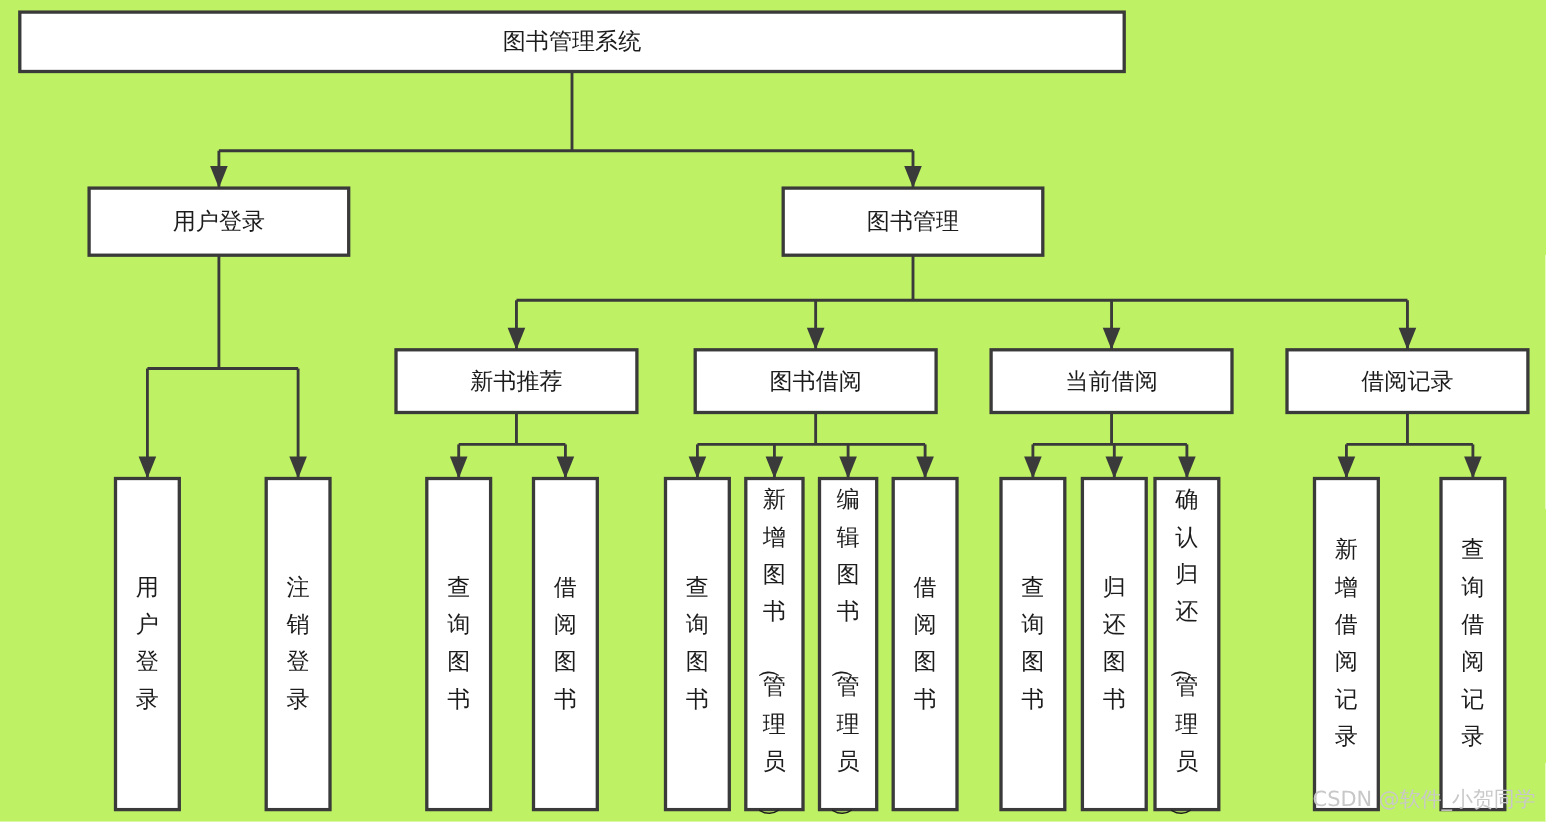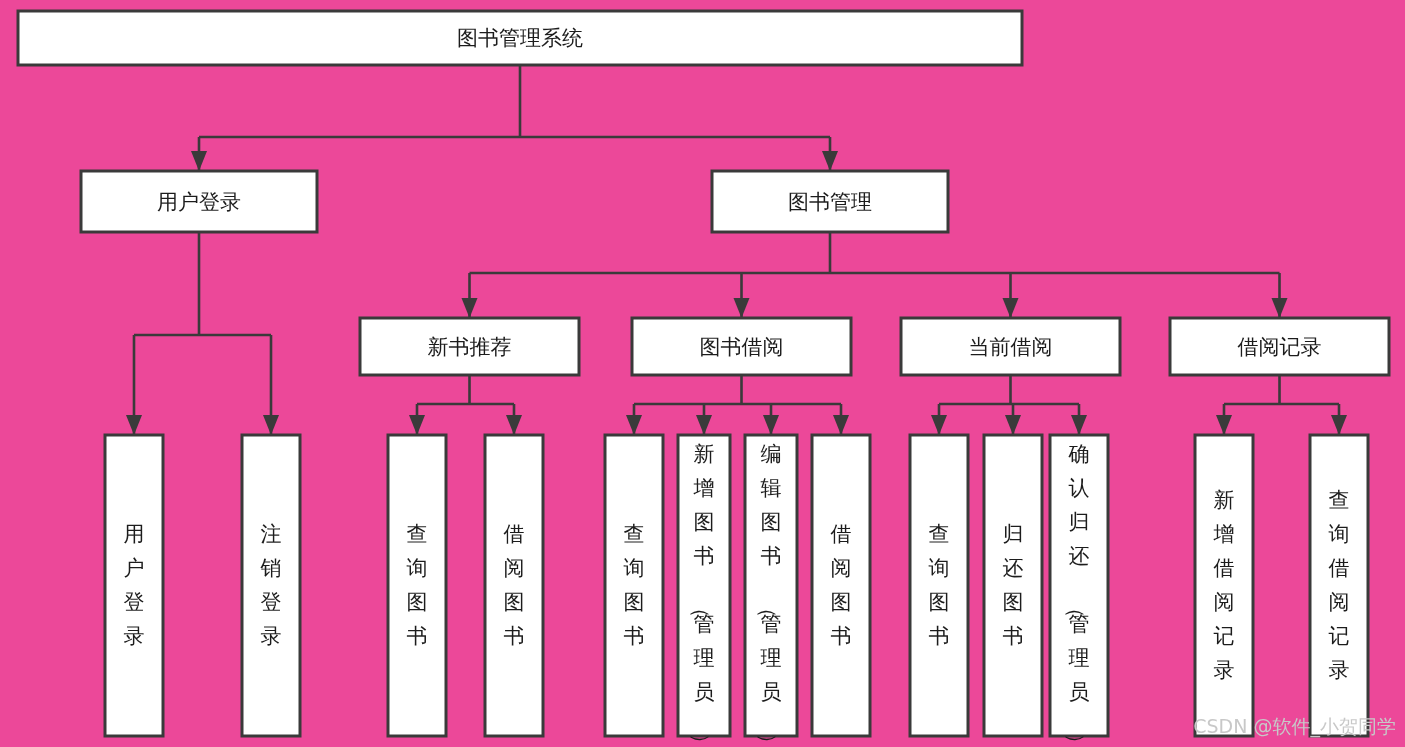--- a/index.html
+++ b/index.html
@@ -11,21 +11,21 @@
   body {
     width: 1405px;
     height: 747px;
     overflow: hidden;
     font-family: "DejaVu Sans", "Liberation Sans", sans-serif;
   }
   #diagram-root {
     position: relative;
     width: 1405px;
     height: 747px;
-    background: #ec4899;
+    background: #bef264;
   }
   svg.diagram-canvas {
     position: absolute;
     left: 0;
     top: 0;
     width: 1405px;
     height: 747px;
     display: block;
   }
   .node-box {

